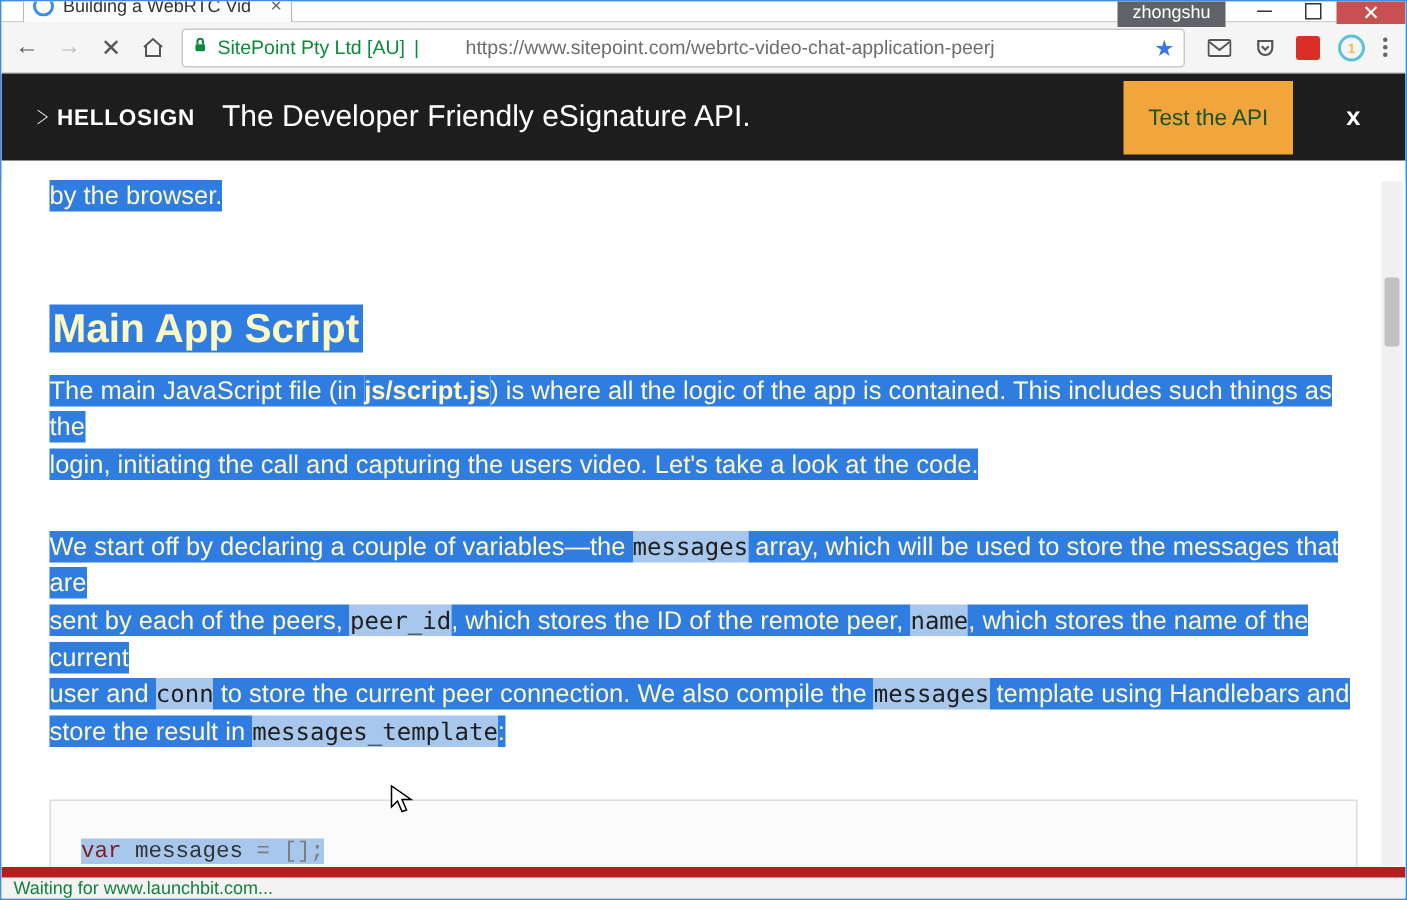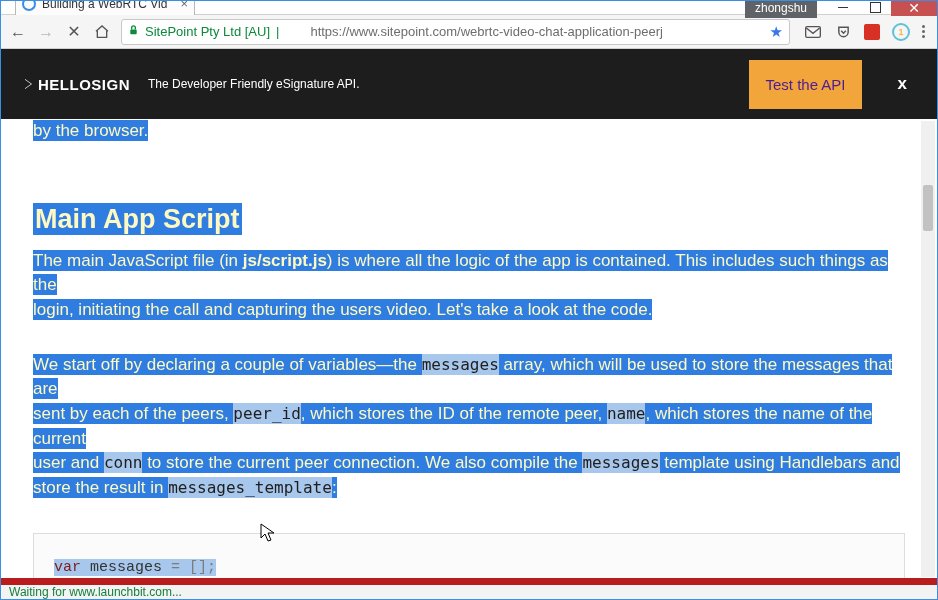--- a/index.html
+++ b/index.html
@@ -105,40 +105,40 @@
   .ext-box { width:16px;height:16px;background:#d93025;border-radius:2px;}
   .omega {
     width:18px;height:18px;border:2px solid #5ec1d8;border-radius:50%;
     display:flex;align-items:center;justify-content:center;color:#f5b74a;font-size:9px;font-weight:bold;
   }
   .menu-dots { display:flex;flex-direction:column;gap:2px;}
   .menu-dots span{width:3px;height:3px;background:#666;border-radius:50%;}
 
   
   .banner {
-    height: 70px;
+    height: 58px;
     background: #1d1d1d;
     color: #fff;
     display: flex; align-items: center;
     padding: 0 24px;
     gap: 18px;
   }
   .brand {
     font-weight: 600; letter-spacing: 0.5px; display:flex; align-items:center; gap:6px;
     font-size: 15px;
   }
   .brand .chev {
     width:0;height:0;border-top:5px solid transparent;border-bottom:5px solid transparent;border-left:7px solid #fff;
     position:relative;
   }
   .brand .chev::after{content:"";position:absolute;left:-8px;top:-5px;width:0;height:0;border-top:5px solid transparent;border-bottom:5px solid transparent;border-left:7px solid #1d1d1d;}
-  .banner .tagline { font-size: 12px; }
+  .banner .tagline { font-size: 20px; }
   .spacer { flex:1; }
   .cta {
-    background: #f2a53a; color:#4c1d95; border:none; padding:16px 16px; font-size:15px; cursor:pointer;
+    background: #f2a53a; color:#14532d; border:none; padding:16px 16px; font-size:15px; cursor:pointer;
   }
   .banner-close { color:#fff; font-size:17px; padding:8px 6px 8px 18px; font-weight:bold; cursor:pointer;}
 
   
   .viewport {
     position: absolute;
     top: 118px; 
     left: 0; right: 0;
     bottom: 21px;
     overflow: hidden;

